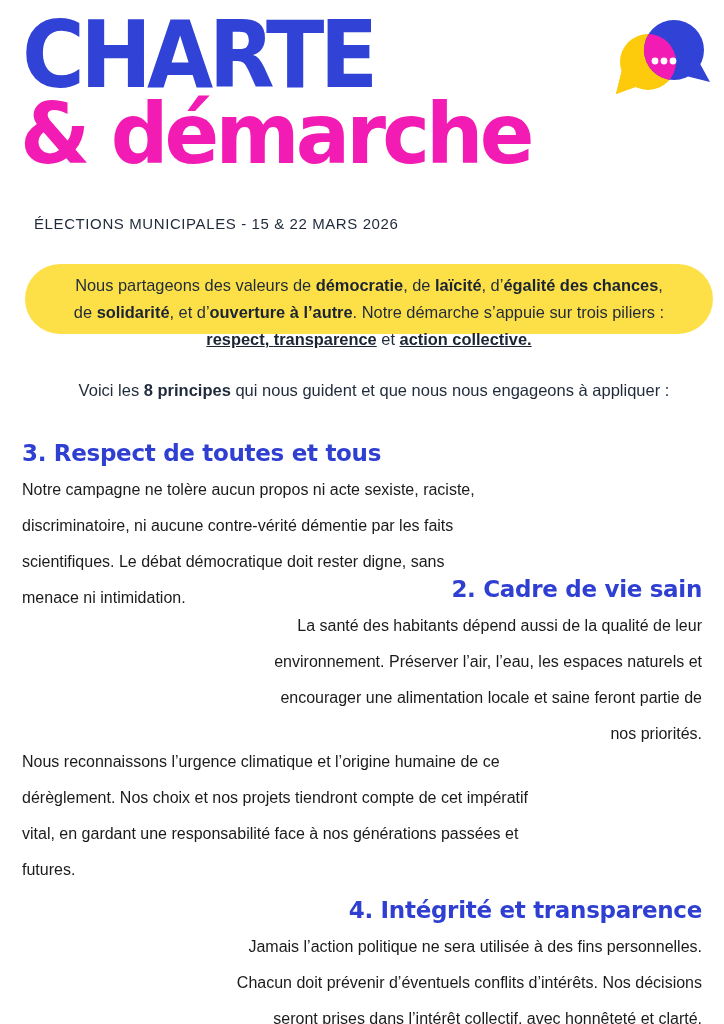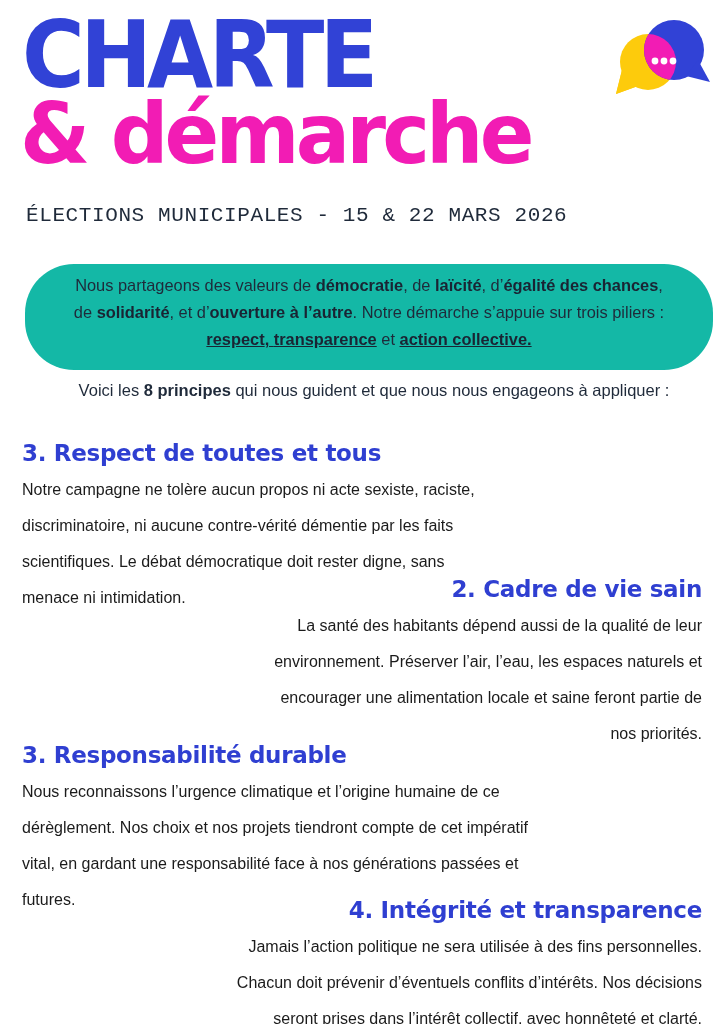--- a/index.html
+++ b/index.html
@@ -16,28 +16,28 @@
     transform: scaleX(0.93); transform-origin: left top;
   }
   .title-2 {
     left: 20px; top: 92px; margin: 0;
     font-family: "DejaVu Sans", sans-serif; font-weight: bold;
     font-size: 84px; line-height: 84px; letter-spacing: -4px;
     color: #f21cb4;
     transform: scaleX(0.96); transform-origin: left top;
   }
   .subtitle {
-    left: 22px; top: 199px; margin: 4px;
-    font-family: Liberation Mono, monospace; font-size: 21px; line-height: 26px;
+    left: 22px; top: 199px; margin: 12px;
+    font-family: Liberation Sans, sans-serif; font-size: 15px; line-height: 26px;
     letter-spacing: 0.6px; color: #1f2a3a; white-space: nowrap;
   }
   .logo { left: 612px; top: 14px; width: 100px; height: 86px; }
   .values-box {
-    left: 25px; top: 264px; width: 688px; height: 106px;
-    background: #14b8a6; border-radius: 49px;
+    left: 25px; top: 264px; width: 688px; height: 70px;
+    background: #fde047; border-radius: 49px;
     box-sizing: border-box; padding: 8px 18px 0 18px;
     text-align: center; font-size: 16.4px; line-height: 27px; color: #1f2a3a;
     font-family: "Liberation Sans", sans-serif;
   }
   .values-box b { font-weight: bold; color: #1a2433; }
   .values-box .u { text-decoration: underline; font-weight: bold; color: #1a2433; }
   .intro {
     left: 12px; top: 379px; width: 724px; text-align: center;
     font-family: "Liberation Sans", sans-serif; font-size: 16.5px; line-height: 22px; color: #1f2a3a;
   }
@@ -109,20 +109,19 @@
   <h2 class="principle-title">3. Respect de toutes et tous</h2>
   <p class="principle-body">Notre campagne ne tolère aucun propos ni acte sexiste, raciste, discriminatoire, ni aucune contre-vérité démentie par les faits scientifiques. Le débat démocratique doit rester digne, sans menace ni intimidation.</p>
 </section>
 
 <section id="p2" class="abs right-block">
   <h2 class="principle-title">2. Cadre de vie sain</h2>
   <p class="principle-body">La santé des habitants dépend aussi de la qualité de leur environnement. Préserver l’air, l’eau, les espaces naturels et encourager une alimentation locale et saine feront partie de nos priorités.</p>
 </section>
 
 <section id="p3" class="abs left-block">
-  <h2 class="principle-title">3. Responsabilité durable</h2>
   <p class="principle-body">Nous reconnaissons l’urgence climatique et l’origine humaine de ce dérèglement. Nos choix et nos projets tiendront compte de cet impératif vital, en gardant une responsabilité face à nos générations passées et futures.</p>
 </section>
 
 <section id="p4" class="abs right-block">
   <h2 class="principle-title">4. Intégrité et transparence</h2>
   <p class="principle-body">Jamais l’action politique ne sera utilisée à des fins personnelles. Chacun doit prévenir d’éventuels conflits d’intérêts. Nos décisions seront prises dans l’intérêt collectif, avec honnêteté et clarté.</p>
 </section>
 
 </body></html>

